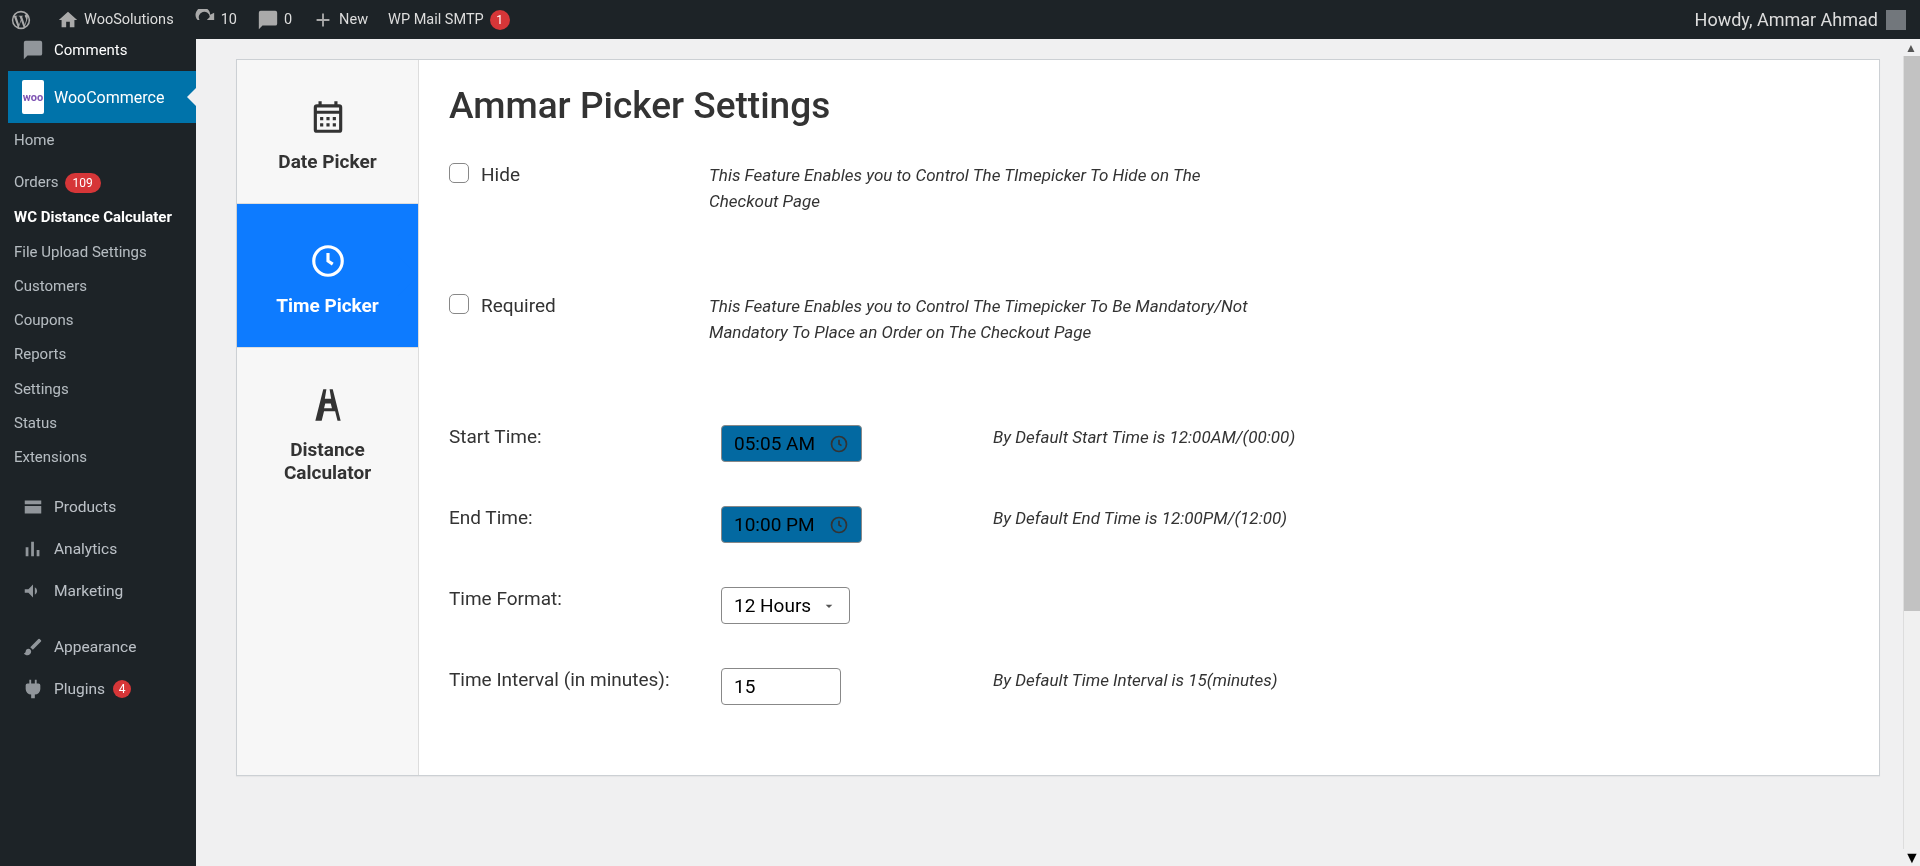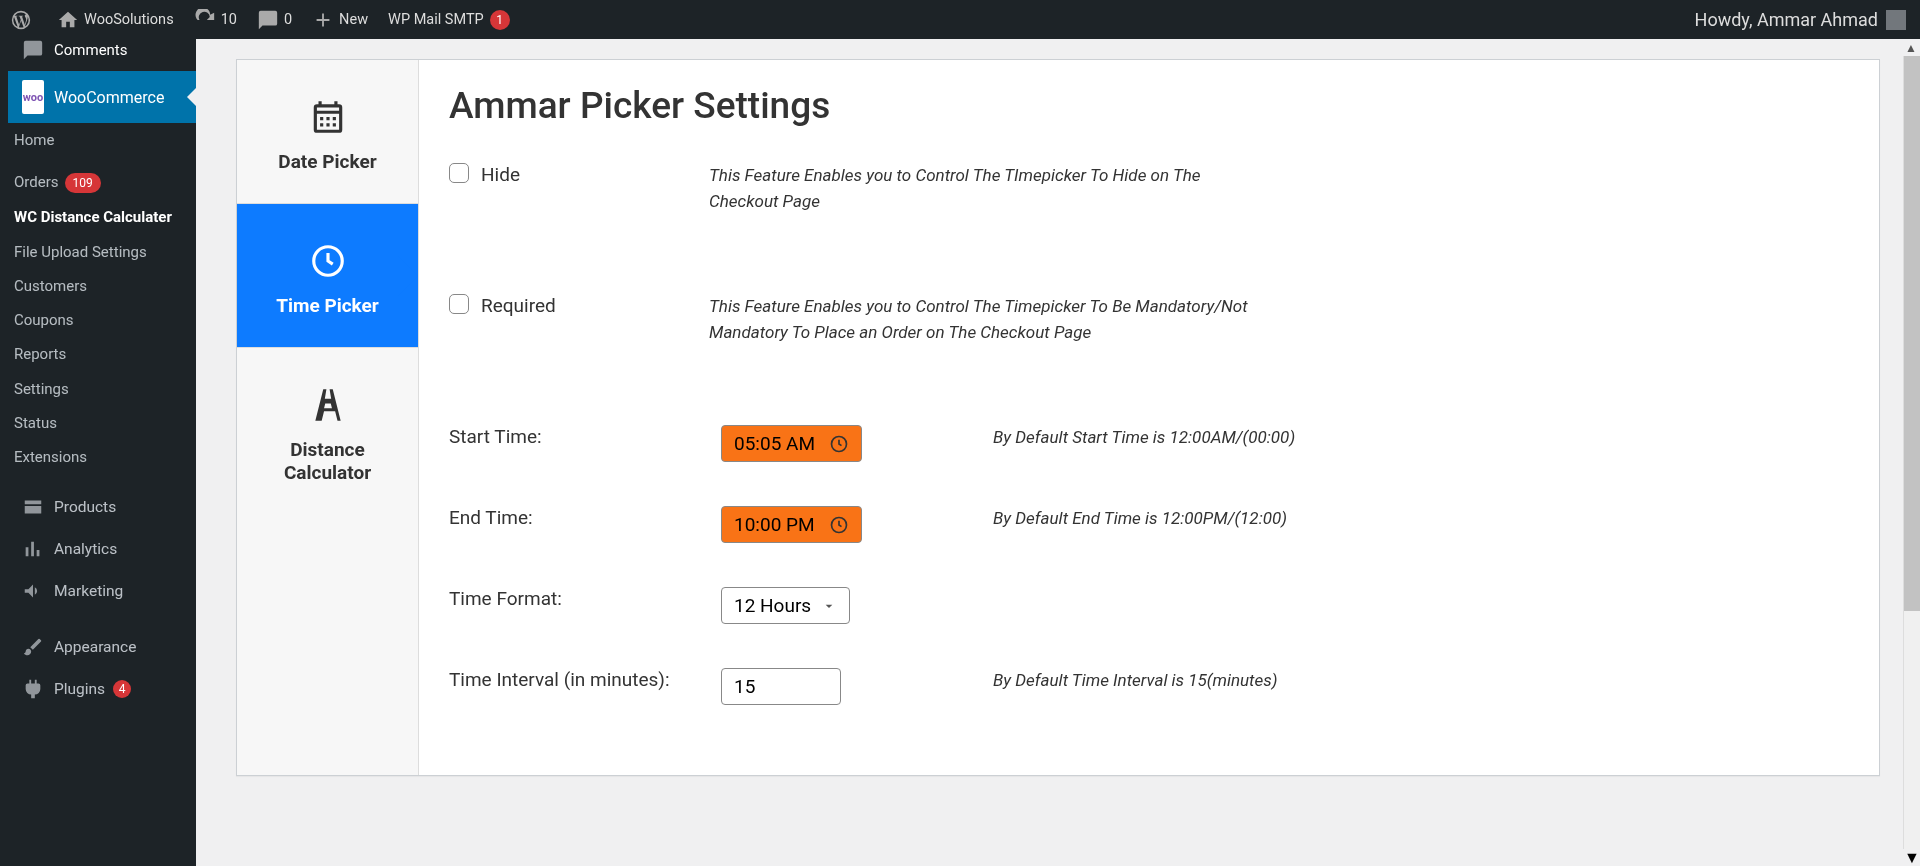--- a/index.html
+++ b/index.html
@@ -48,21 +48,21 @@
   .tab.active::after { content:""; position:absolute; right:-20px; top:50%; transform:translateY(-50%); border:20px solid transparent; border-left-color:#0d7bff; }
   .panel { flex:1; padding:24px 30px 40px 30px; }
   .panel h1 { font-size:37px; font-weight:500; color:#333; margin-bottom:22px; }
   .row { display:flex; align-items:flex-start; padding:14px 0 40px 0; }
   .row.tight { padding-bottom:30px;gap:12px; }
   .row .c-label { width:260px; font-size:19px; color:#333; display:flex; align-items:flex-start; gap:12px; }
   .row .c-label.plain { font-size:19px; }
   .row .c-input { width:260px; }
   .row .c-help { flex:1; max-width:560px; font-size:17px; font-style:italic; color:#333; line-height:1.5; }
   .chk { width:20px; height:20px; border:1.5px solid #888; border-radius:5px; background:#fff; }
-  .time-box { display:inline-flex; align-items:center; gap:14px; border:1px solid #888; border-radius:4px; padding:6px 12px; font-size:19px; background:#f97316; }
+  .time-box { display:inline-flex; align-items:center; gap:14px; border:1px solid #888; border-radius:4px; padding:6px 12px; font-size:19px; background:#0369a1; }
   .time-box svg { width:20px; height:20px; fill:none; stroke:#333; stroke-width:2; }
   .select-box { display:inline-flex; align-items:center; gap:10px; border:1px solid #888; border-radius:4px; padding:6px 12px; font-size:19px; background:#fff; }
   .select-box svg { width:16px; height:16px; fill:#555; }
   .num-box { display:inline-block; border:1px solid #888; border-radius:4px; padding:6px 12px; font-size:19px; background:#fff; width:120px; }
 
   
   .fake-scroll { position:absolute; right:0; top:17px; bottom:17px; width:17px; background:#f0f0f0; border-left:1px solid #ddd; }
   .fake-scroll .thumb { position:absolute; top:0; width:100%; height:70%; background:#c2c2c2; }
   .fake-scroll .arrow-down { position:absolute; bottom:-17px; left:0; right:0; height:17px; display:flex; align-items:center; justify-content:center;}
 </style>

